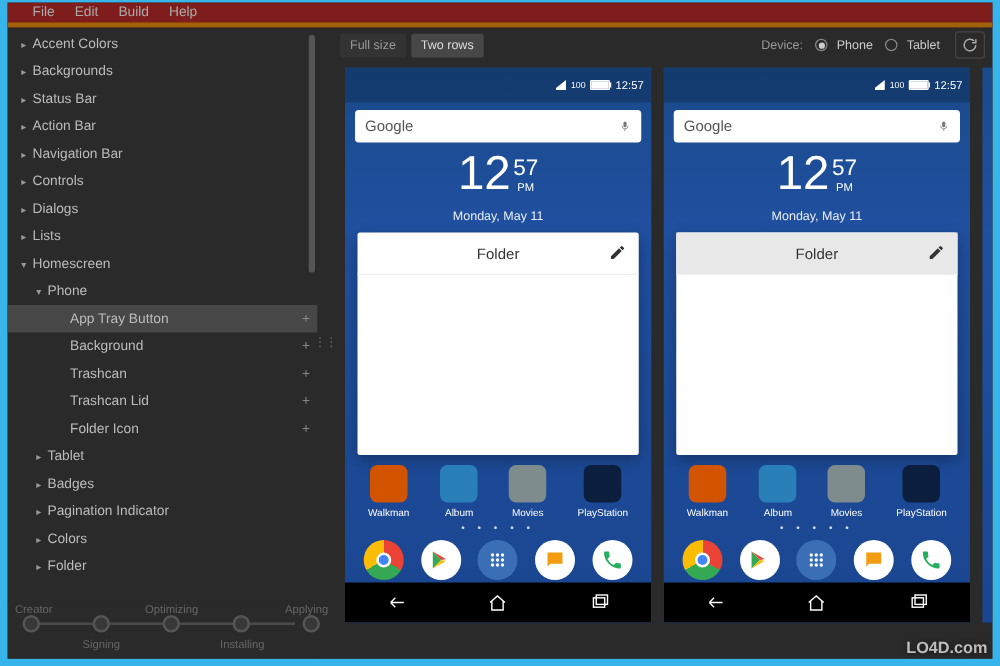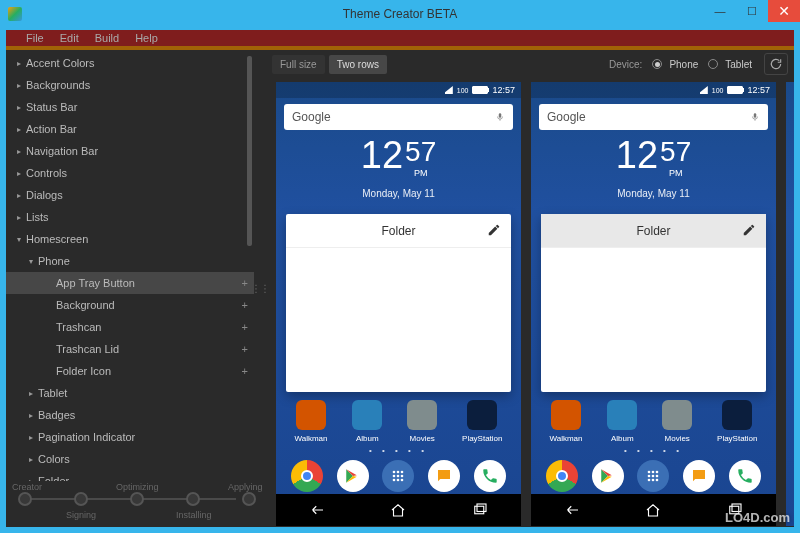--- a/index.html
+++ b/index.html
@@ -58,37 +58,37 @@
 .radio { width: 10px; height: 10px; border-radius: 50%; border: 1px solid #888; display:inline-block; margin: 0 3px 0 6px; position:relative; }
 .radio.checked::after { content:''; position:absolute; left:1.5px; top:1.5px; width:5px; height:5px; background:#ccc; border-radius:50%; }
 .radio-text { color: #ccc; font-size: 10px; }
 .refresh-btn { width: 24px; height: 22px; border:1px solid #444; display:flex; align-items:center; justify-content:center; margin-left:8px; border-radius:3px; cursor:pointer; }
 
 
 .preview-scroll { flex:1; overflow:hidden; display:flex; gap:10px; padding: 4px 0 4px 10px; }
 .phone { width: 245px; flex-shrink:0; background: linear-gradient(180deg,#1a4a8a,#2050a0 30%,#1a4590); position:relative; overflow:hidden; }
 
 
-.ph-status { height: 16px; background: rgba(0,0,0,0.2); display:flex; align-items:center; justify-content:flex-end; padding:0 6px; gap:4px; color:#fff; font-size:9px; }
+.ph-status { height: 28px; background: rgba(0,0,0,0.2); display:flex; align-items:center; justify-content:flex-end; padding:0 6px; gap:4px; color:#fff; font-size:9px; }
 .signal { width:10px; height:8px; background: linear-gradient(to right, transparent 0%, transparent 20%, #fff 20%, #fff 100%); clip-path: polygon(0 100%, 100% 100%, 100% 0); }
 .battery { width:16px; height:8px; border:1px solid #fff; border-radius:1px; position:relative; }
 .battery::after{content:''; position:absolute; right:-2px; top:1px; width:1px; height:4px; background:#fff;}
 .battery-fill{position:absolute; left:0;top:0;bottom:0;width:100%;background:#fff;}
 .battery-text{font-size:7px;}
 
 
 .ph-search { margin: 6px 8px; height: 26px; background: #fff; border-radius: 3px; display:flex; align-items:center; padding:0 8px; }
 .ph-search-logo { color:#555; font-size:12px; font-family: Arial; }
 .ph-mic { margin-left:auto; width:10px; height:14px; }
 
 
 .ph-clock { text-align:center; color:#fff; margin-top: 6px; }
-.ph-clock-main { display:flex; justify-content:center; align-items:flex-start; gap:2px; }
+.ph-clock-main { display:flex; justify-content:center; align-items:center; gap:2px; }
 .ph-clock-h { font-size: 38px; font-weight:300; line-height:1; }
-.ph-clock-m { font-size: 28px; font-weight:300; line-height:1; margin-top:2px; }
+.ph-clock-m { font-size: 18px; font-weight:300; line-height:1; margin-top:2px; }
 .ph-clock-ampm { font-size:9px; margin-top:2px; }
 .ph-clock-date { font-size: 10px; margin-top:10px; opacity:0.9; }
 
 
 .ph-folder { position:absolute; left:10px; right:10px; top:132px; height:178px; background:#fff; border-radius:2px; box-shadow:0 4px 12px rgba(0,0,0,0.3); }
 .ph-folder-hdr { height:34px; display:flex; align-items:center; justify-content:center; position:relative; color:#333; font-size:12px; border-bottom:1px solid #eee;}
 .ph-folder.dark .ph-folder-hdr { background:#e8e8e8; }
 .ph-pencil { position:absolute; right:10px; top:9px; width:14px; height:14px; }
 
 
@@ -110,29 +110,20 @@
 
 
 .watermark { position:absolute; right:10px; bottom:8px; color:rgba(255,255,255,0.7); font-size:13px; font-weight:bold; text-shadow:0 0 4px rgba(0,0,0,0.5); pointer-events:none; }
 
 </style>
 </head>
 <body>
 
 <div class="window">
 
-  <div class="titlebar">
-    <div class="titlebar-icon"></div>
-    <div class="titlebar-title">Theme Creator BETA</div>
-    <div class="titlebar-controls">
-      <div class="titlebar-btn">—</div>
-      <div class="titlebar-btn">☐</div>
-      <div class="titlebar-btn titlebar-close">✕</div>
-    </div>
-  </div>
 
   <div class="content">
 
     <div class="menubar">
       <div class="menubar-item">File</div>
       <div class="menubar-item">Edit</div>
       <div class="menubar-item">Build</div>
       <div class="menubar-item">Help</div>
     </div>
 

